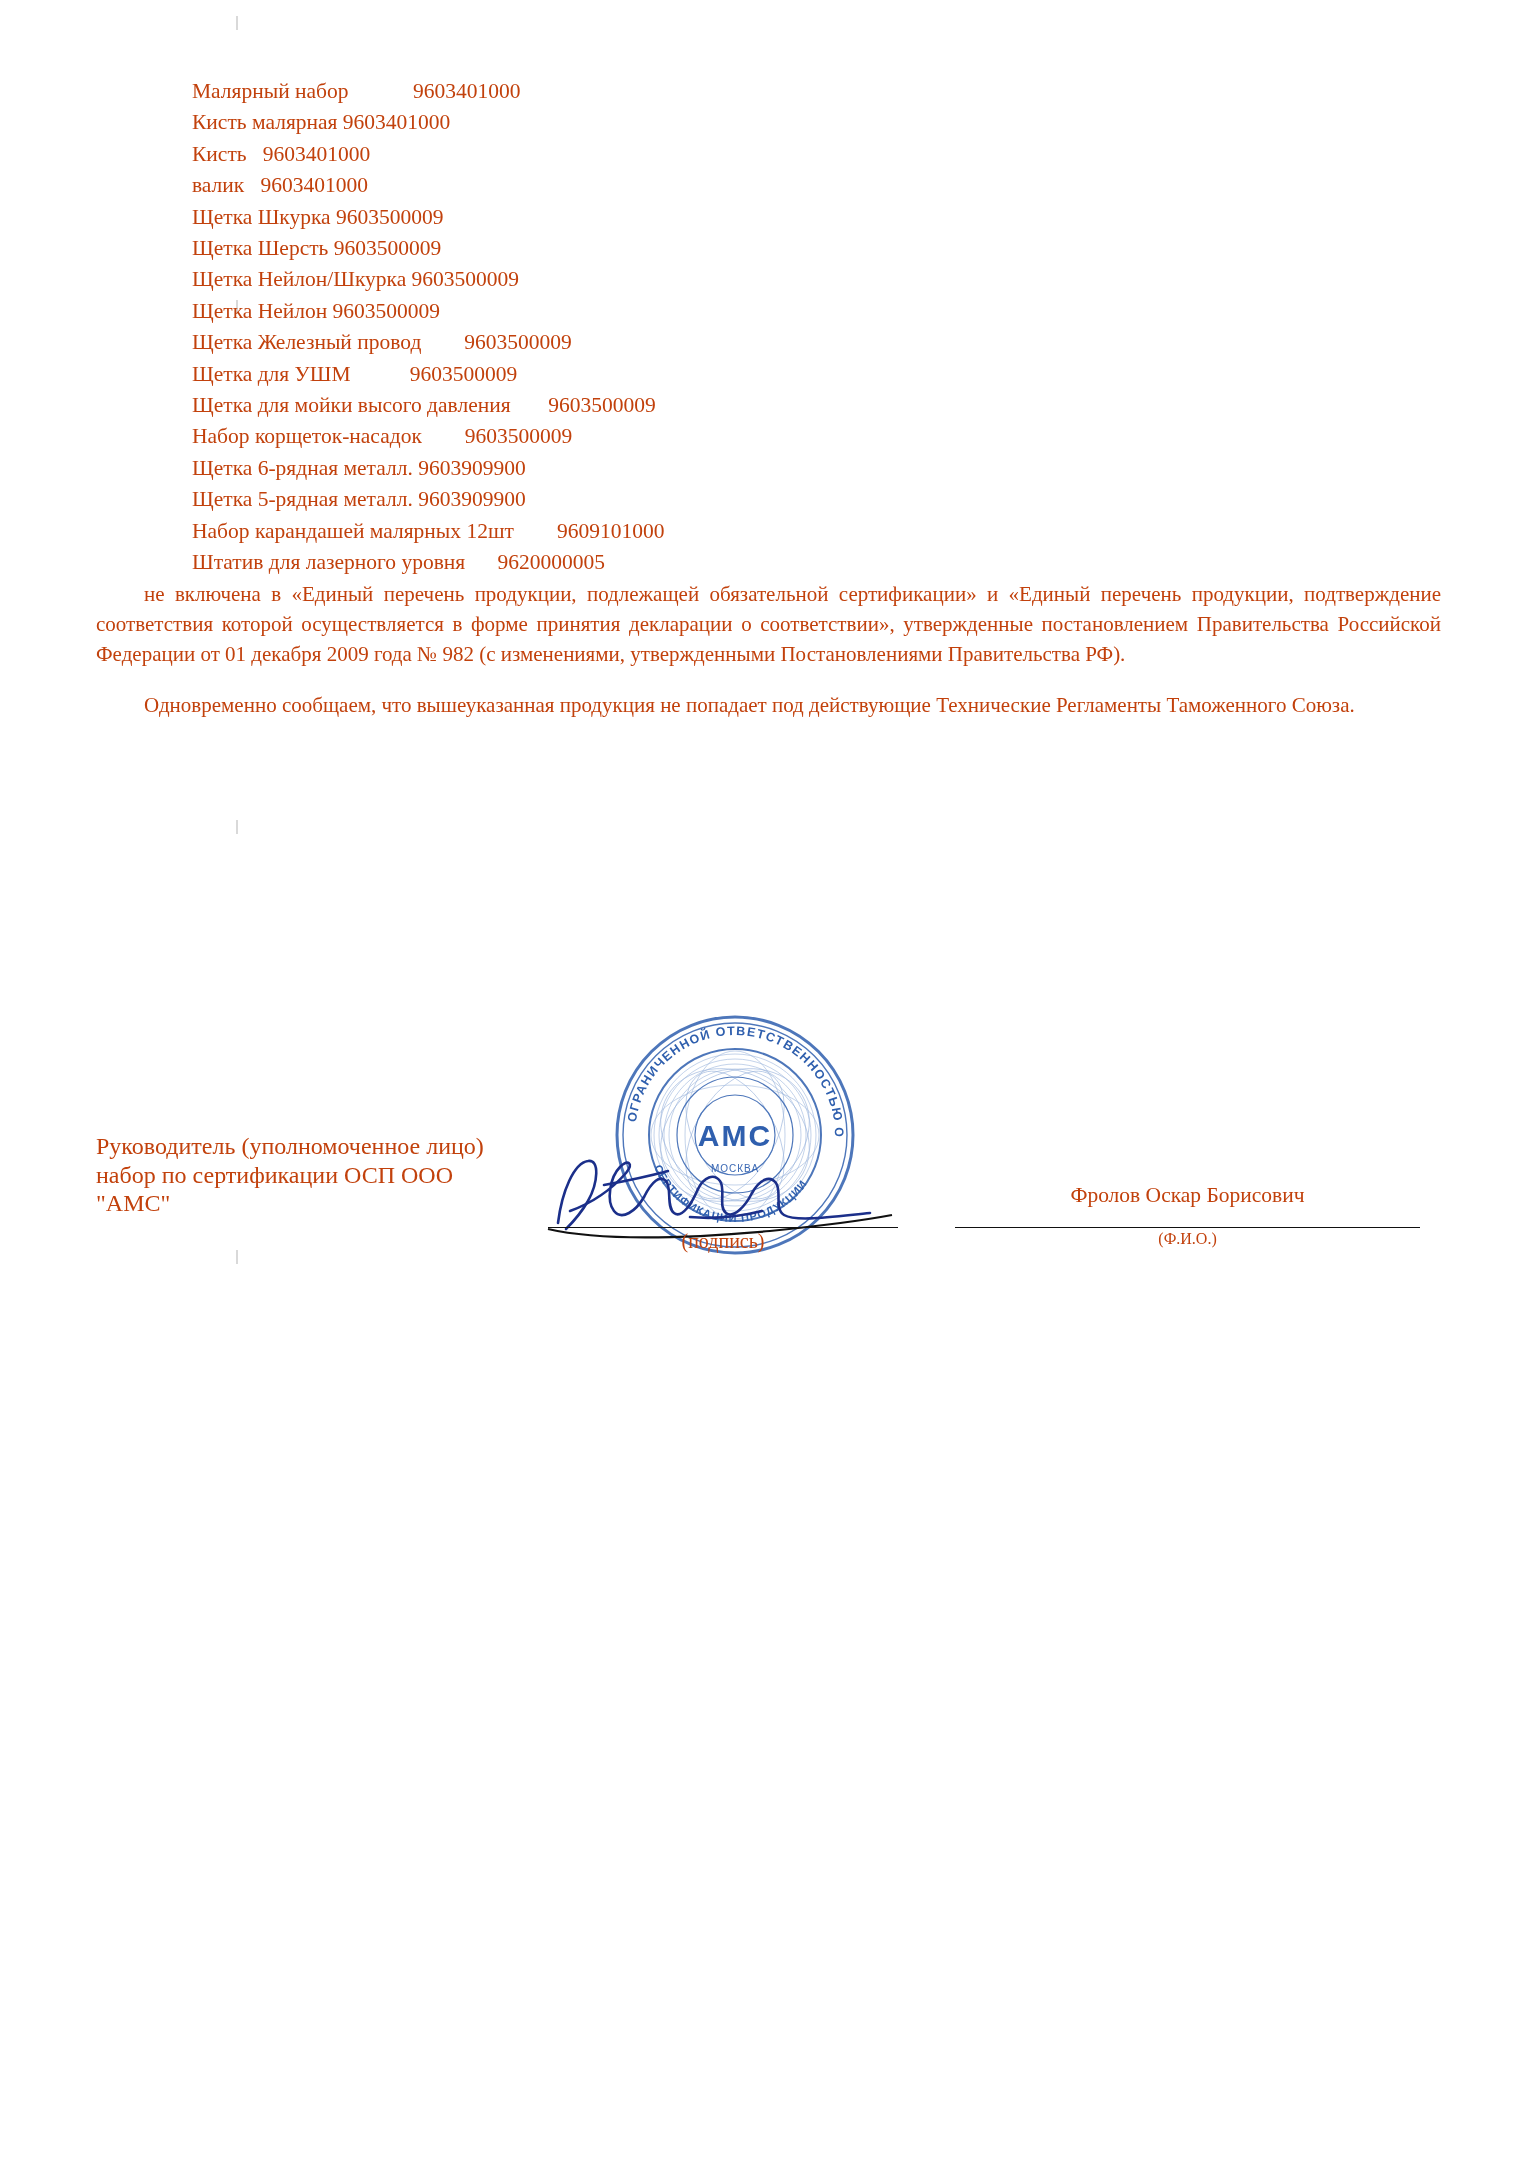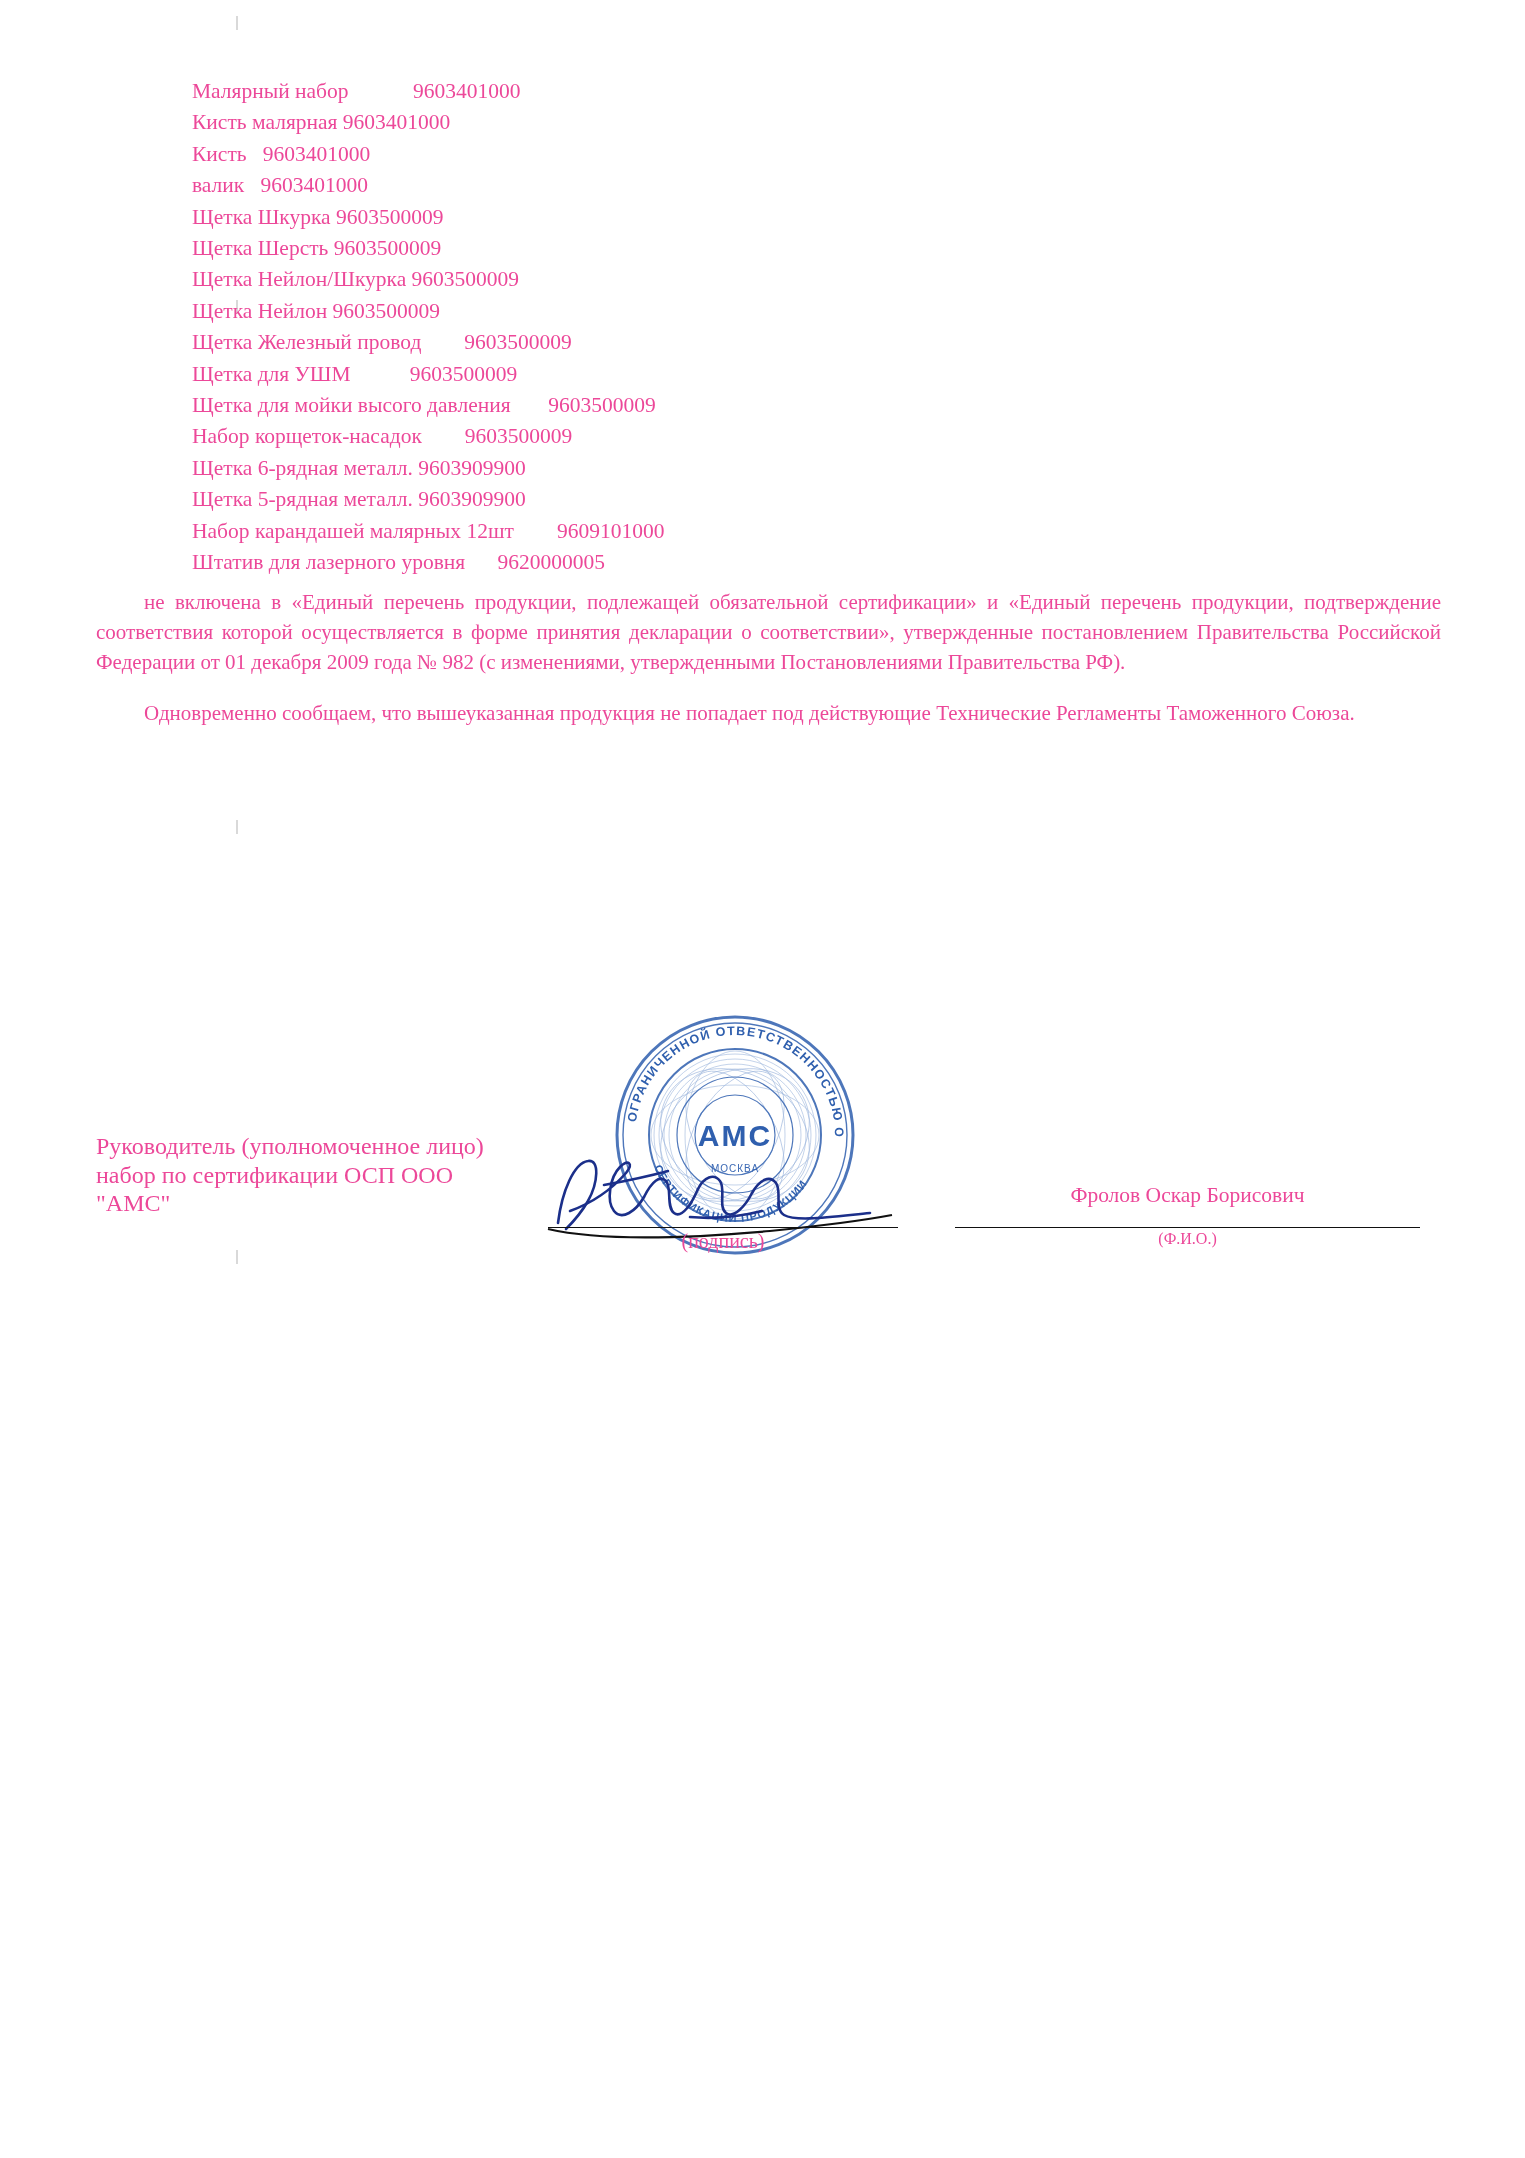--- a/index.html
+++ b/index.html
@@ -6,21 +6,21 @@
     margin: 0;
     padding: 0;
     background: #ffffff;
   }
   .page {
     position: relative;
     width: 1525px;
     height: 1612px;
     background: #ffffff;
     font-family: "Liberation Serif", "DejaVu Serif", serif;
-    color: #ec4899;
+    color: #c2410c;
     overflow: hidden;
   }
   .content {
     position: absolute;
     left: 96px;
     top: 76px;
     width: 1345px;
   }
   .product-list {
     font-size: 21.5px;
@@ -32,21 +32,20 @@
     white-space: pre;
   }
   .para {
     font-size: 21px;
     line-height: 30px;
     text-align: justify;
     text-justify: inter-word;
     margin-top: 0;
   }
   .p1 {
-    margin-top: 8px;
     text-indent: 48px;
   }
   .p2 {
     margin-top: 2px;
     text-indent: 48px;
   }
   .p3 {
     margin-top: 14px;
     text-indent: 58px;
   }

